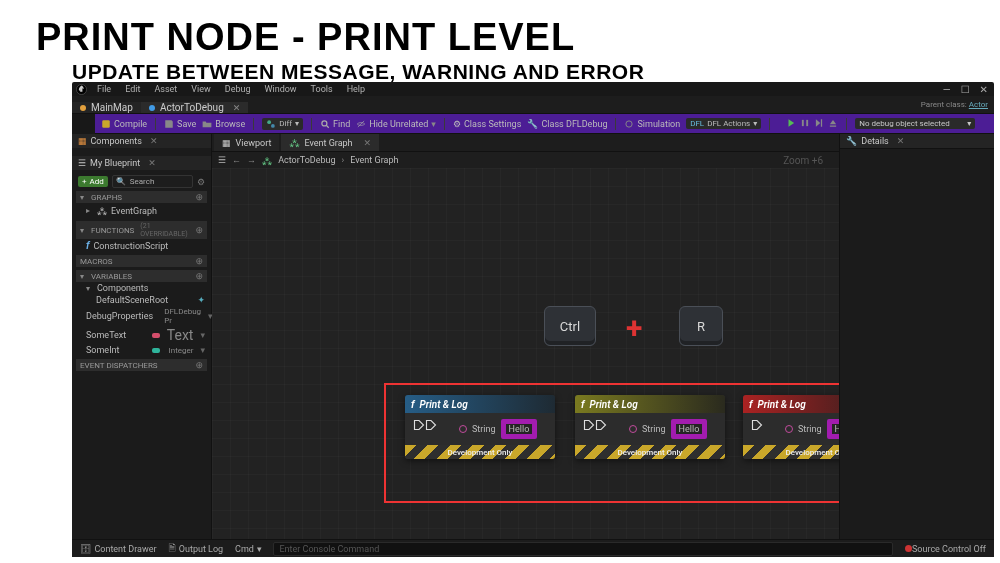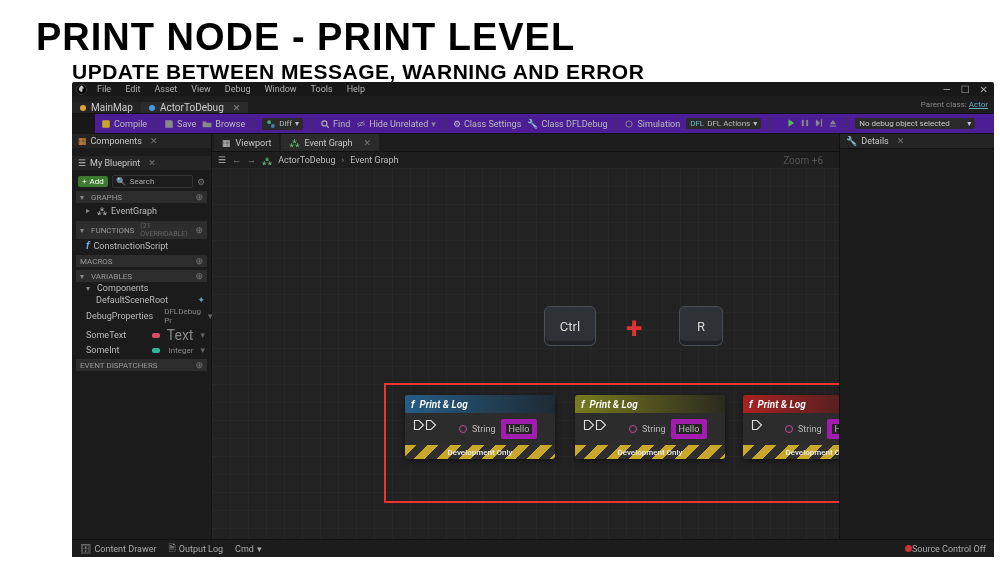--- a/index.html
+++ b/index.html
@@ -444,18 +444,19 @@
           <span>Content Drawer</span>
         </span>
       <span>
           <span>🗎</span>
           <span>Output Log</span>
         </span>
       <span style="gap:1px">
           <span><span>Cmd</span> ▾</span>
         </span>
     </div>
+    <div class="cmdline">Enter Console Command</div>
     <div class="scoff">
         <span class="red-dot"></span>
         <span>Source Control Off</span>
       </div>
   </div>
 </div>
 
 </body></html>

